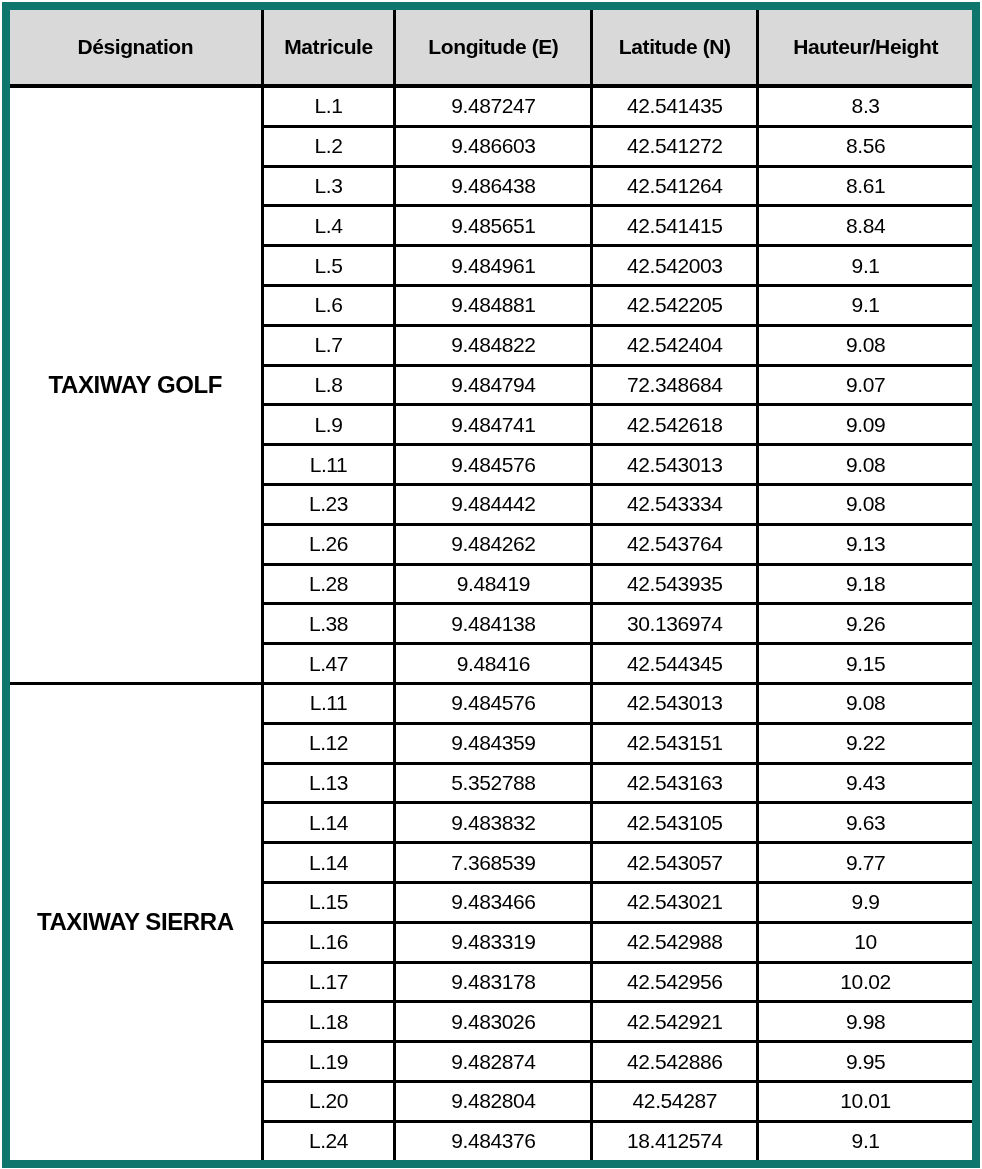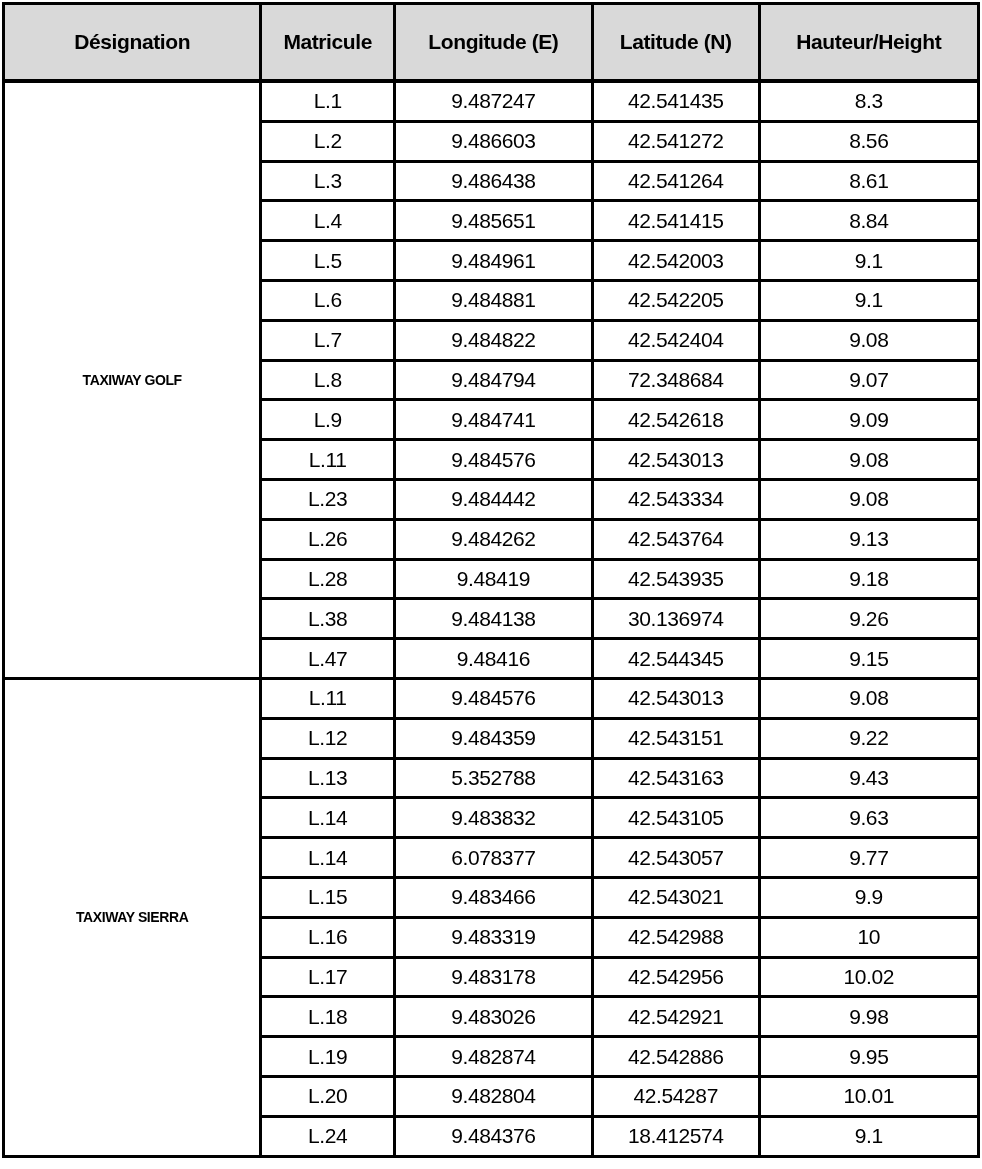--- a/index.html
+++ b/index.html
@@ -14,21 +14,21 @@
   .page {
     width: 982px;
     height: 1169px;
     box-sizing: border-box;
     padding: 2px;
   }
   table.survey {
     width: 978px;
     border-collapse: collapse;
     table-layout: fixed;
-    border: 2px solid #0f766e;
+    border: 8px solid #0f766e;
   }
   table.survey th,
   table.survey td {
     border: 3px solid #000000;
     text-align: center;
     vertical-align: middle;
     padding: 0;
     overflow: hidden;
     white-space: nowrap;
     letter-spacing: -0.4px;
@@ -41,21 +41,21 @@
     border-bottom: 4px solid #000000;
   }
   table.survey tbody td {
     font-size: 21px;
     font-weight: normal;
     height: 36.8px;
     background: #ffffff;
   }
   table.survey tbody td.designation {
     font-weight: bold;
-    font-size: 14px;
+    font-size: 24px;
   }
   col.c-designation { width: 26.4%; }
   col.c-matricule   { width: 13.7%; }
   col.c-longitude   { width: 20.3%; }
   col.c-latitude    { width: 17.1%; }
   col.c-height      { width: 22.5%; }
 </style>
 </head>
 <body>
 
@@ -189,21 +189,21 @@
           <td>9.43</td>
         </tr>
         <tr>
           <td>L.14</td>
           <td>9.483832</td>
           <td>42.543105</td>
           <td>9.63</td>
         </tr>
         <tr>
           <td>L.14</td>
-          <td>6.078377</td>
+          <td>7.368539</td>
           <td>42.543057</td>
           <td>9.77</td>
         </tr>
         <tr>
           <td>L.15</td>
           <td>9.483466</td>
           <td>42.543021</td>
           <td>9.9</td>
         </tr>
         <tr>

